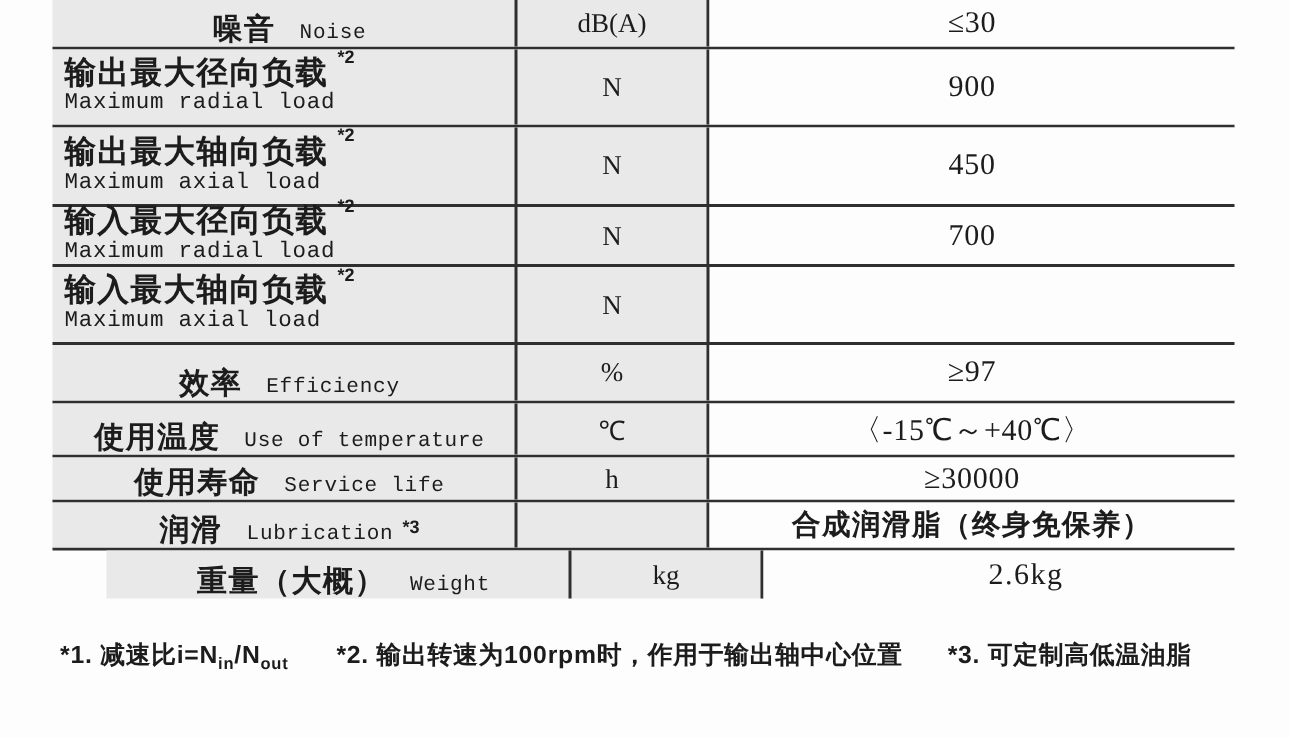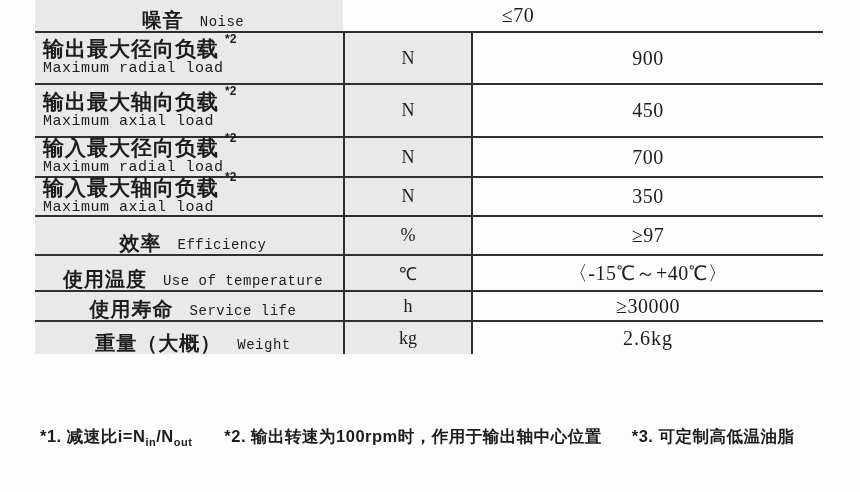--- a/index.html
+++ b/index.html
@@ -3,23 +3,23 @@
 <meta charset="utf-8">
 <style>
   * { margin:0; padding:0; box-sizing:border-box; }
   html,body { width:860px; height:492px; background:#ffffff; overflow:hidden;
               font-family:"Liberation Sans", sans-serif; color:#1c1c1c; }
   .page { position:relative; width:860px; height:492px; background:#fdfdfd; }
 
   .spec-table { position:absolute; left:35px; top:0; width:788px; }
   .row { display:flex; width:100%; border-bottom:2px solid #2f2f2f; }
   .row:last-child { border-bottom:2px solid #2f2f2f; }
-  .row.no-bottom { border-bottom:none; }
+  .row.no-bottom { border-bottom:none;margin-left:36px; }
 
-  .r0{height:33px}.r1{height:52px}.r2{height:53px}.r3{height:40px}.r4{height:39px}
+  .r0{height:33px}.r1{height:52px}.r2{height:53px}.r3{height:40px}.r4{height:52px}
   .r5{height:39px}.r6{height:36px}.r7{height:30px}.r8{height:32px}.r9{height:32px}
 
   .cell { display:flex; }
   .name { width:308px; background:#e9e9e9; padding-left:8px; flex-direction:column; justify-content:center; }
   .unit { width:130px; background:#e9e9e9; border-left:2px solid #2f2f2f; border-right:2px solid #2f2f2f;
           align-items:center; justify-content:center;
           font-family:"Liberation Serif", serif; font-size:18px; }
   .value { width:350px; background:#fdfdfd; align-items:center; justify-content:center;
            font-family:"Liberation Serif", serif; font-size:20px; letter-spacing:0.5px; }
 
@@ -45,21 +45,22 @@
 
 <div class="page">
 
   <div class="spec-table">
 
     <div class="row single r0">
       <div class="cell name">
         <span class="zh">噪音</span>
         <span class="en">Noise</span>
       </div>
-      <div class="cell value">≤70</div>
+      <div class="cell unit">dB(A)</div>
+      <div class="cell value">≤30</div>
     </div>
 
     <div class="row r1">
       <div class="cell name">
         <span class="line1"><span class="zh">输出最大径向负载</span><span class="sup">*2</span></span>
         <span class="en">Maximum radial load</span>
       </div>
       <div class="cell unit">N</div>
       <div class="cell value">900</div>
     </div>
@@ -81,21 +82,20 @@
       <div class="cell unit">N</div>
       <div class="cell value">700</div>
     </div>
 
     <div class="row r4">
       <div class="cell name">
         <span class="line1"><span class="zh">输入最大轴向负载</span><span class="sup">*2</span></span>
         <span class="en">Maximum axial load</span>
       </div>
       <div class="cell unit">N</div>
-      <div class="cell value">350</div>
     </div>
 
     <div class="row single r5">
       <div class="cell name">
         <span class="zh">效率</span>
         <span class="en">Efficiency</span>
       </div>
       <div class="cell unit">%</div>
       <div class="cell value">≥97</div>
     </div>
@@ -111,20 +111,29 @@
 
     <div class="row single r7">
       <div class="cell name">
         <span class="zh">使用寿命</span>
         <span class="en">Service life</span>
       </div>
       <div class="cell unit">h</div>
       <div class="cell value">≥30000</div>
     </div>
 
+    <div class="row single r8">
+      <div class="cell name">
+        <span class="zh">润滑</span>
+        <span class="en">Lubrication</span>
+        <span class="sup">*3</span>
+      </div>
+      <div class="cell unit"></div>
+      <div class="cell value">合成润滑脂（终身免保养）</div>
+    </div>
 
     <div class="row single no-bottom r9">
       <div class="cell name">
         <span class="zh">重量（大概）</span>
         <span class="en">Weight</span>
       </div>
       <div class="cell unit">kg</div>
       <div class="cell value">2.6kg</div>
     </div>
 

